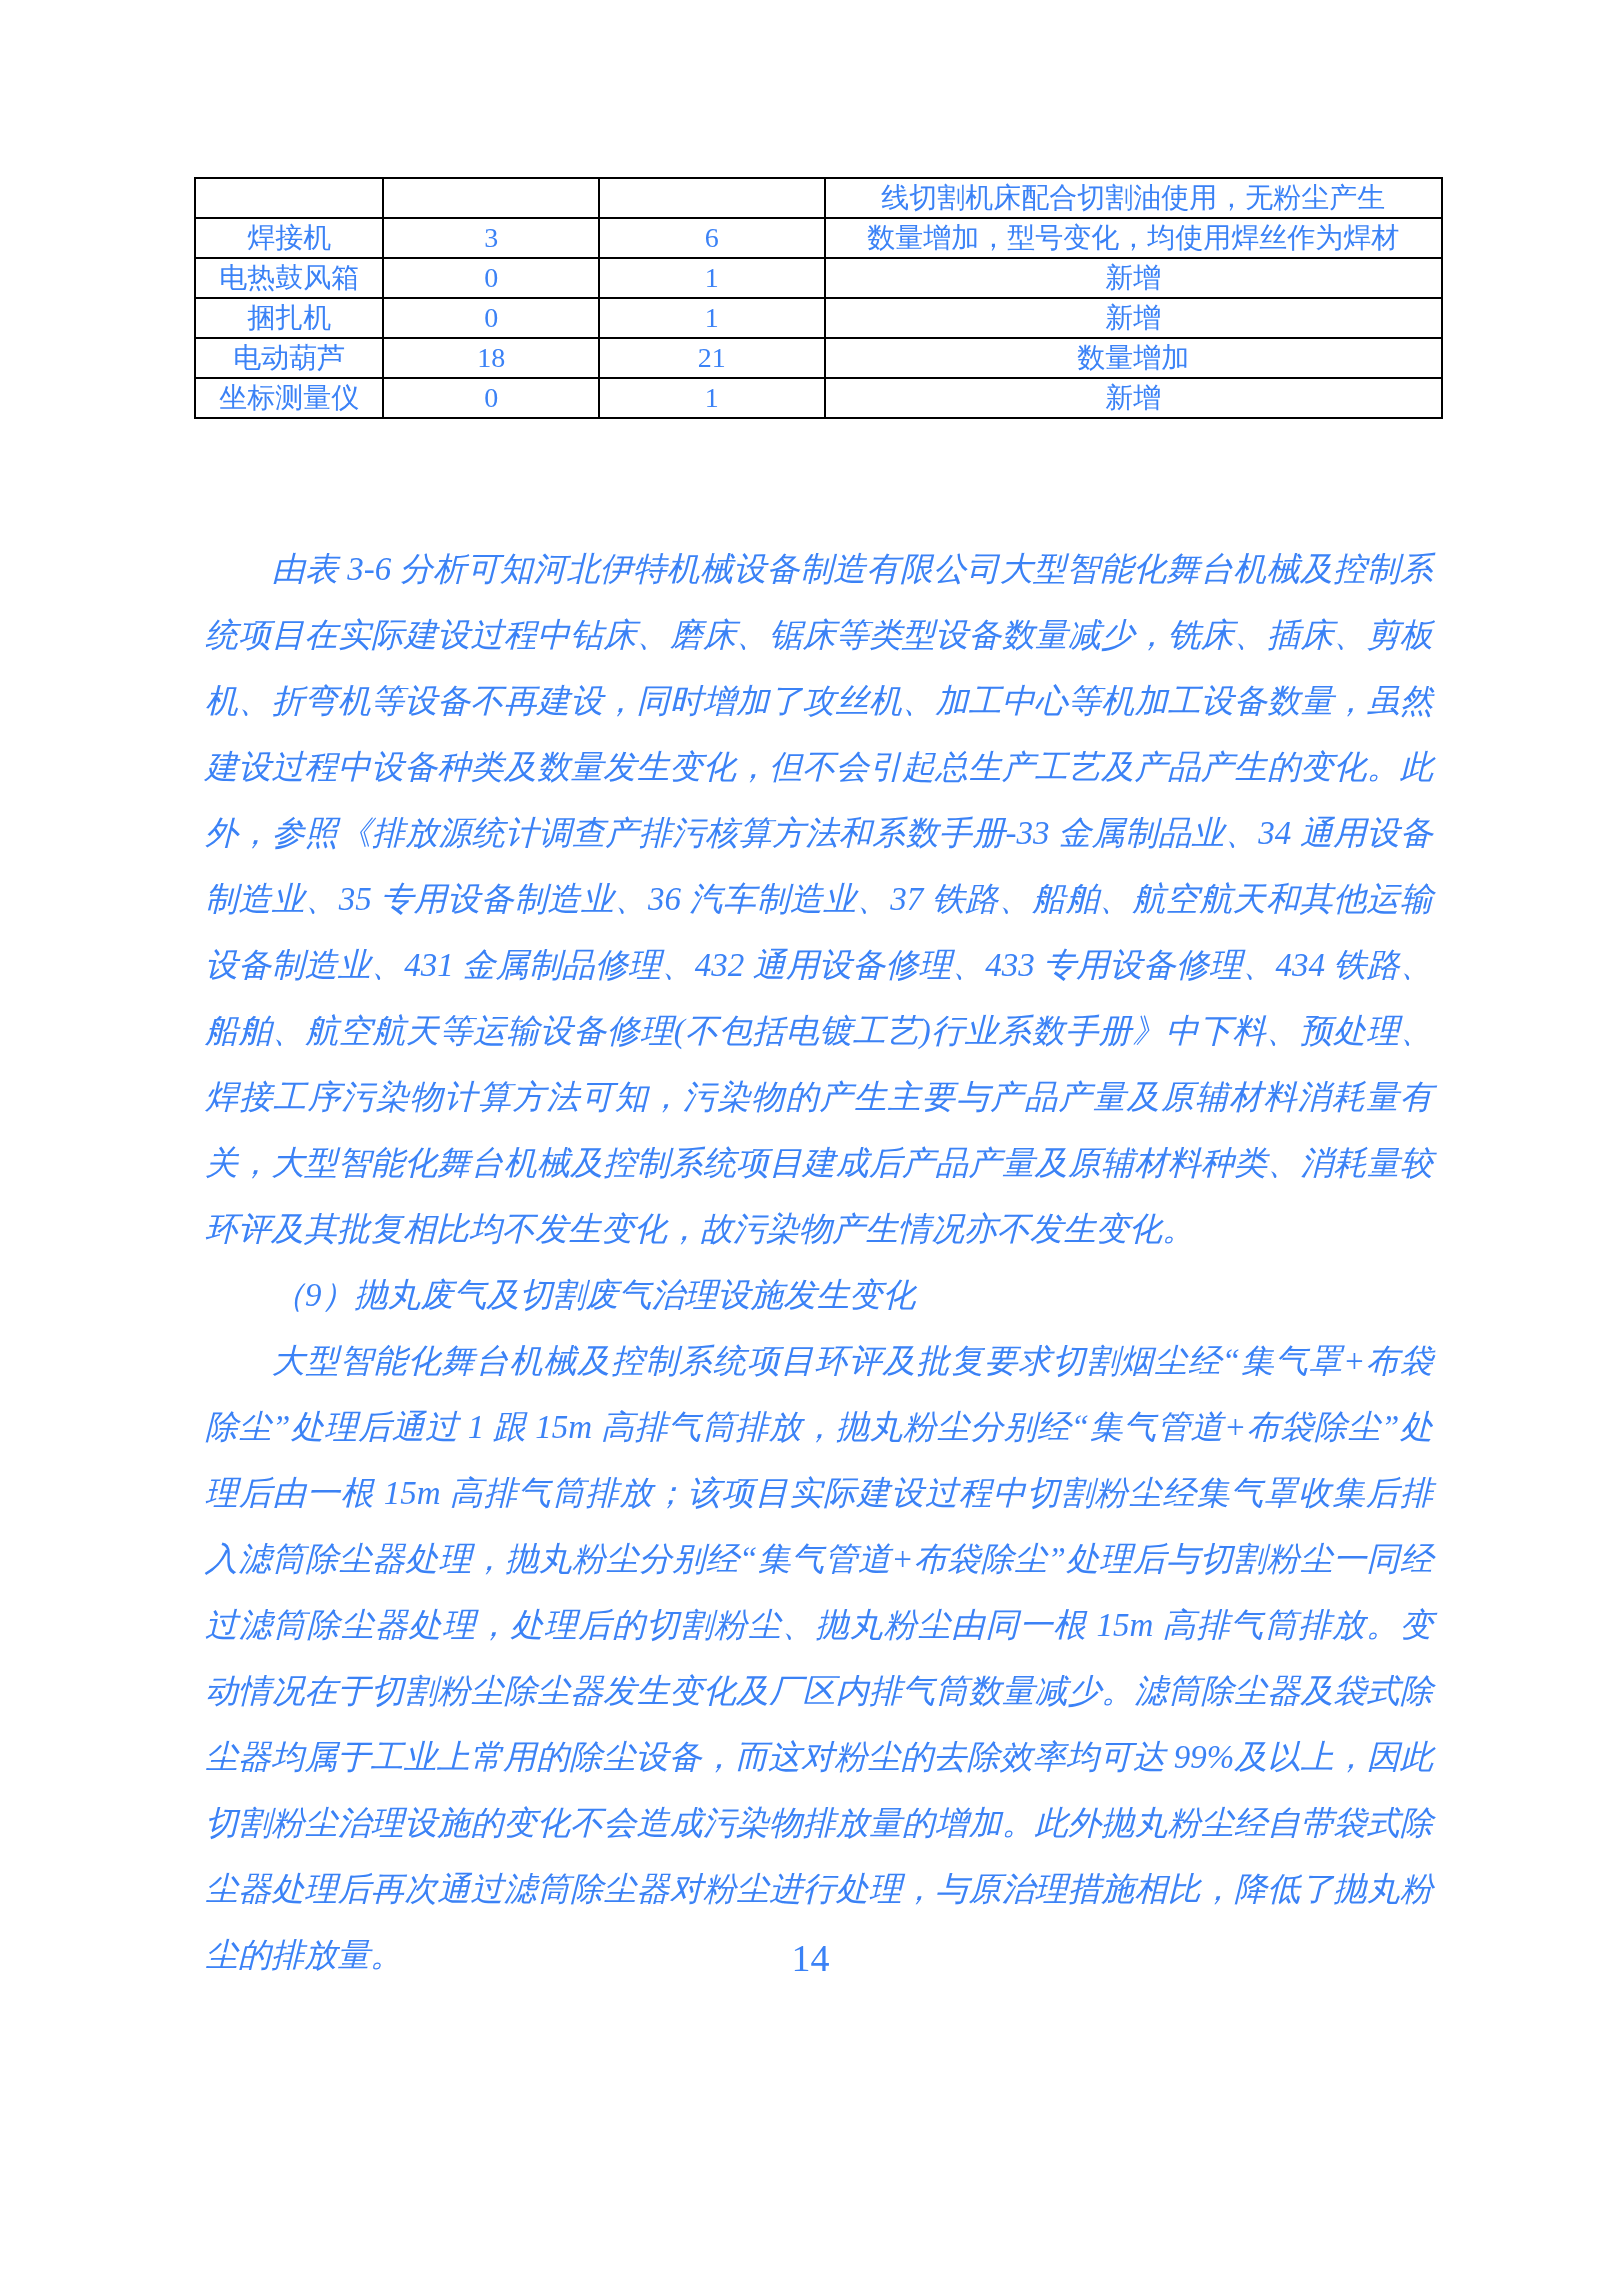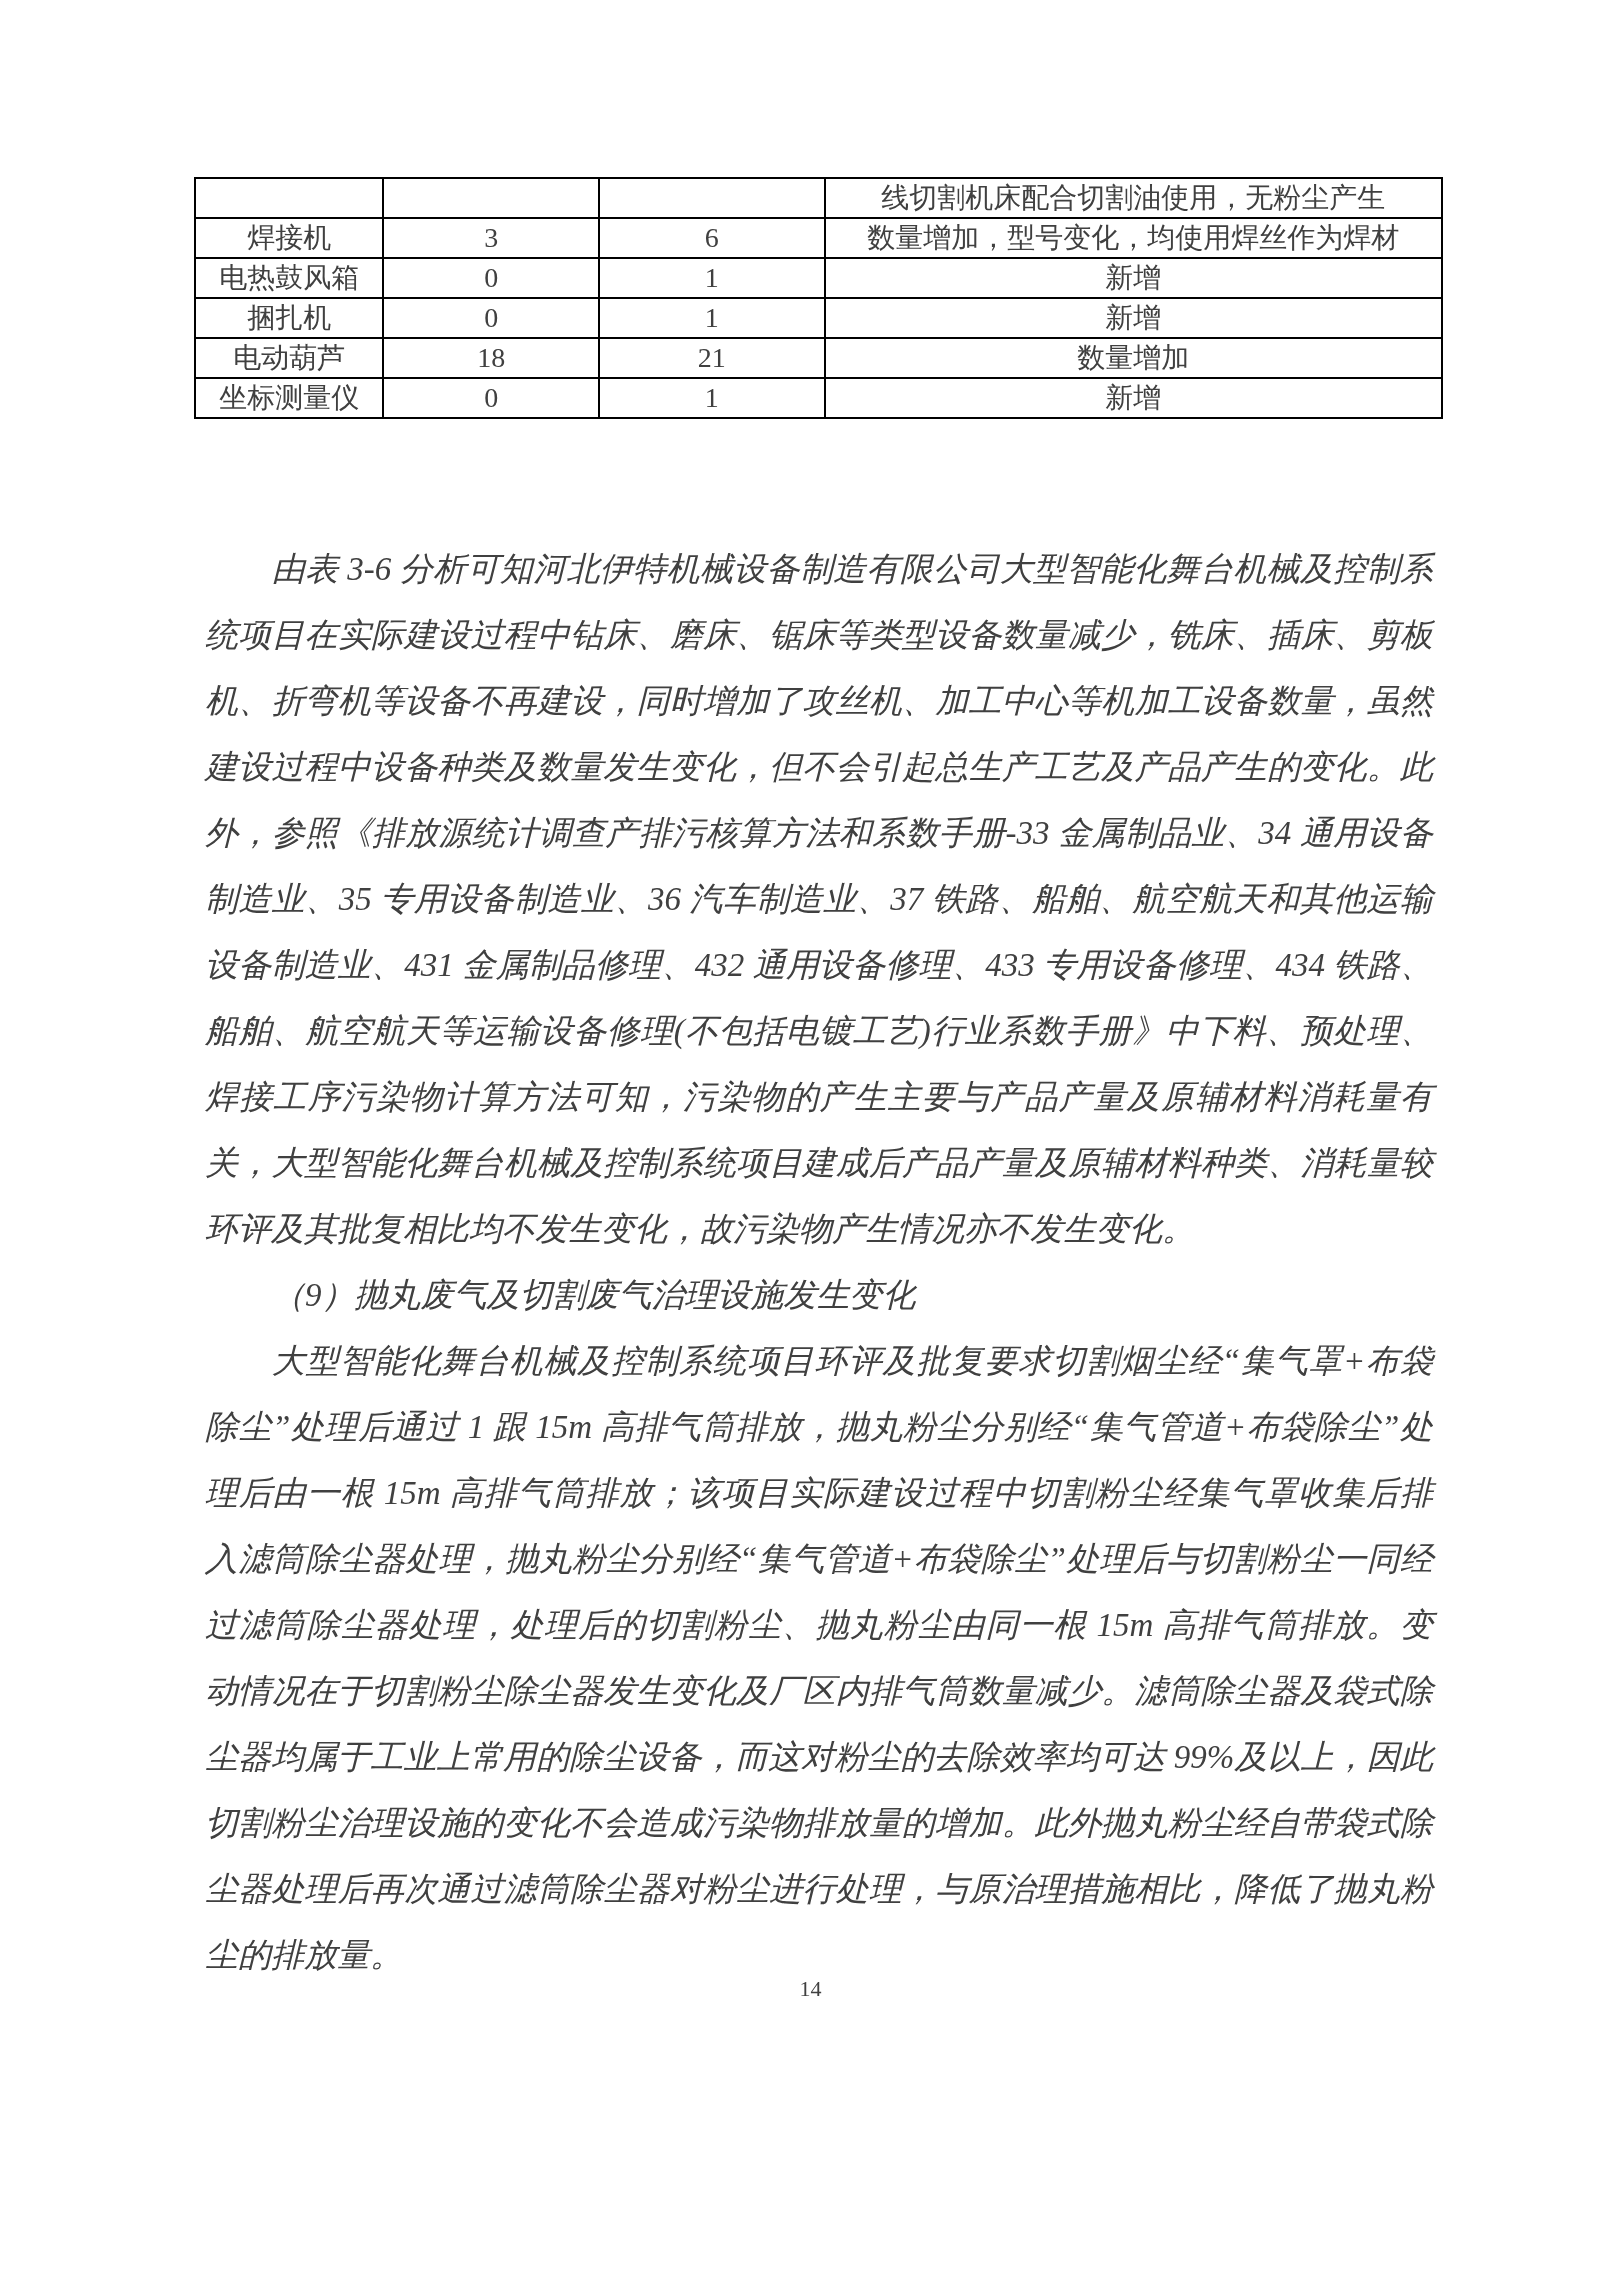--- a/index.html
+++ b/index.html
@@ -7,21 +7,21 @@
     padding: 0;
     background: #ffffff;
   }
   .page {
     position: relative;
     width: 1621px;
     height: 2293px;
     background: #ffffff;
     overflow: hidden;
     font-family: "Liberation Serif", "DejaVu Serif", serif;
-    color: #404040;
+    color: #3b82f6;
   }
   .doc-table {
     position: absolute;
     left: 194px;
     top: 177px;
     width: 1249px;
     border-collapse: collapse;
     table-layout: fixed;
     font-size: 28px;
   }
@@ -49,24 +49,24 @@
     font-style: italic;
   }
   .body-text p {
     margin: 0;
     padding: 0;
     text-indent: 67px;
   }
   .page-num {
     position: absolute;
     left: 0;
-    top: 1976px;
+    top: 1936px;
     width: 1621px;
     text-align: center;
-    font-size: 22px;
+    font-size: 38px;
   }
 </style>
 </head>
 <body>
 
 <div class="page">
 
   <table class="doc-table">
     <colgroup>
       <col class="c1">

